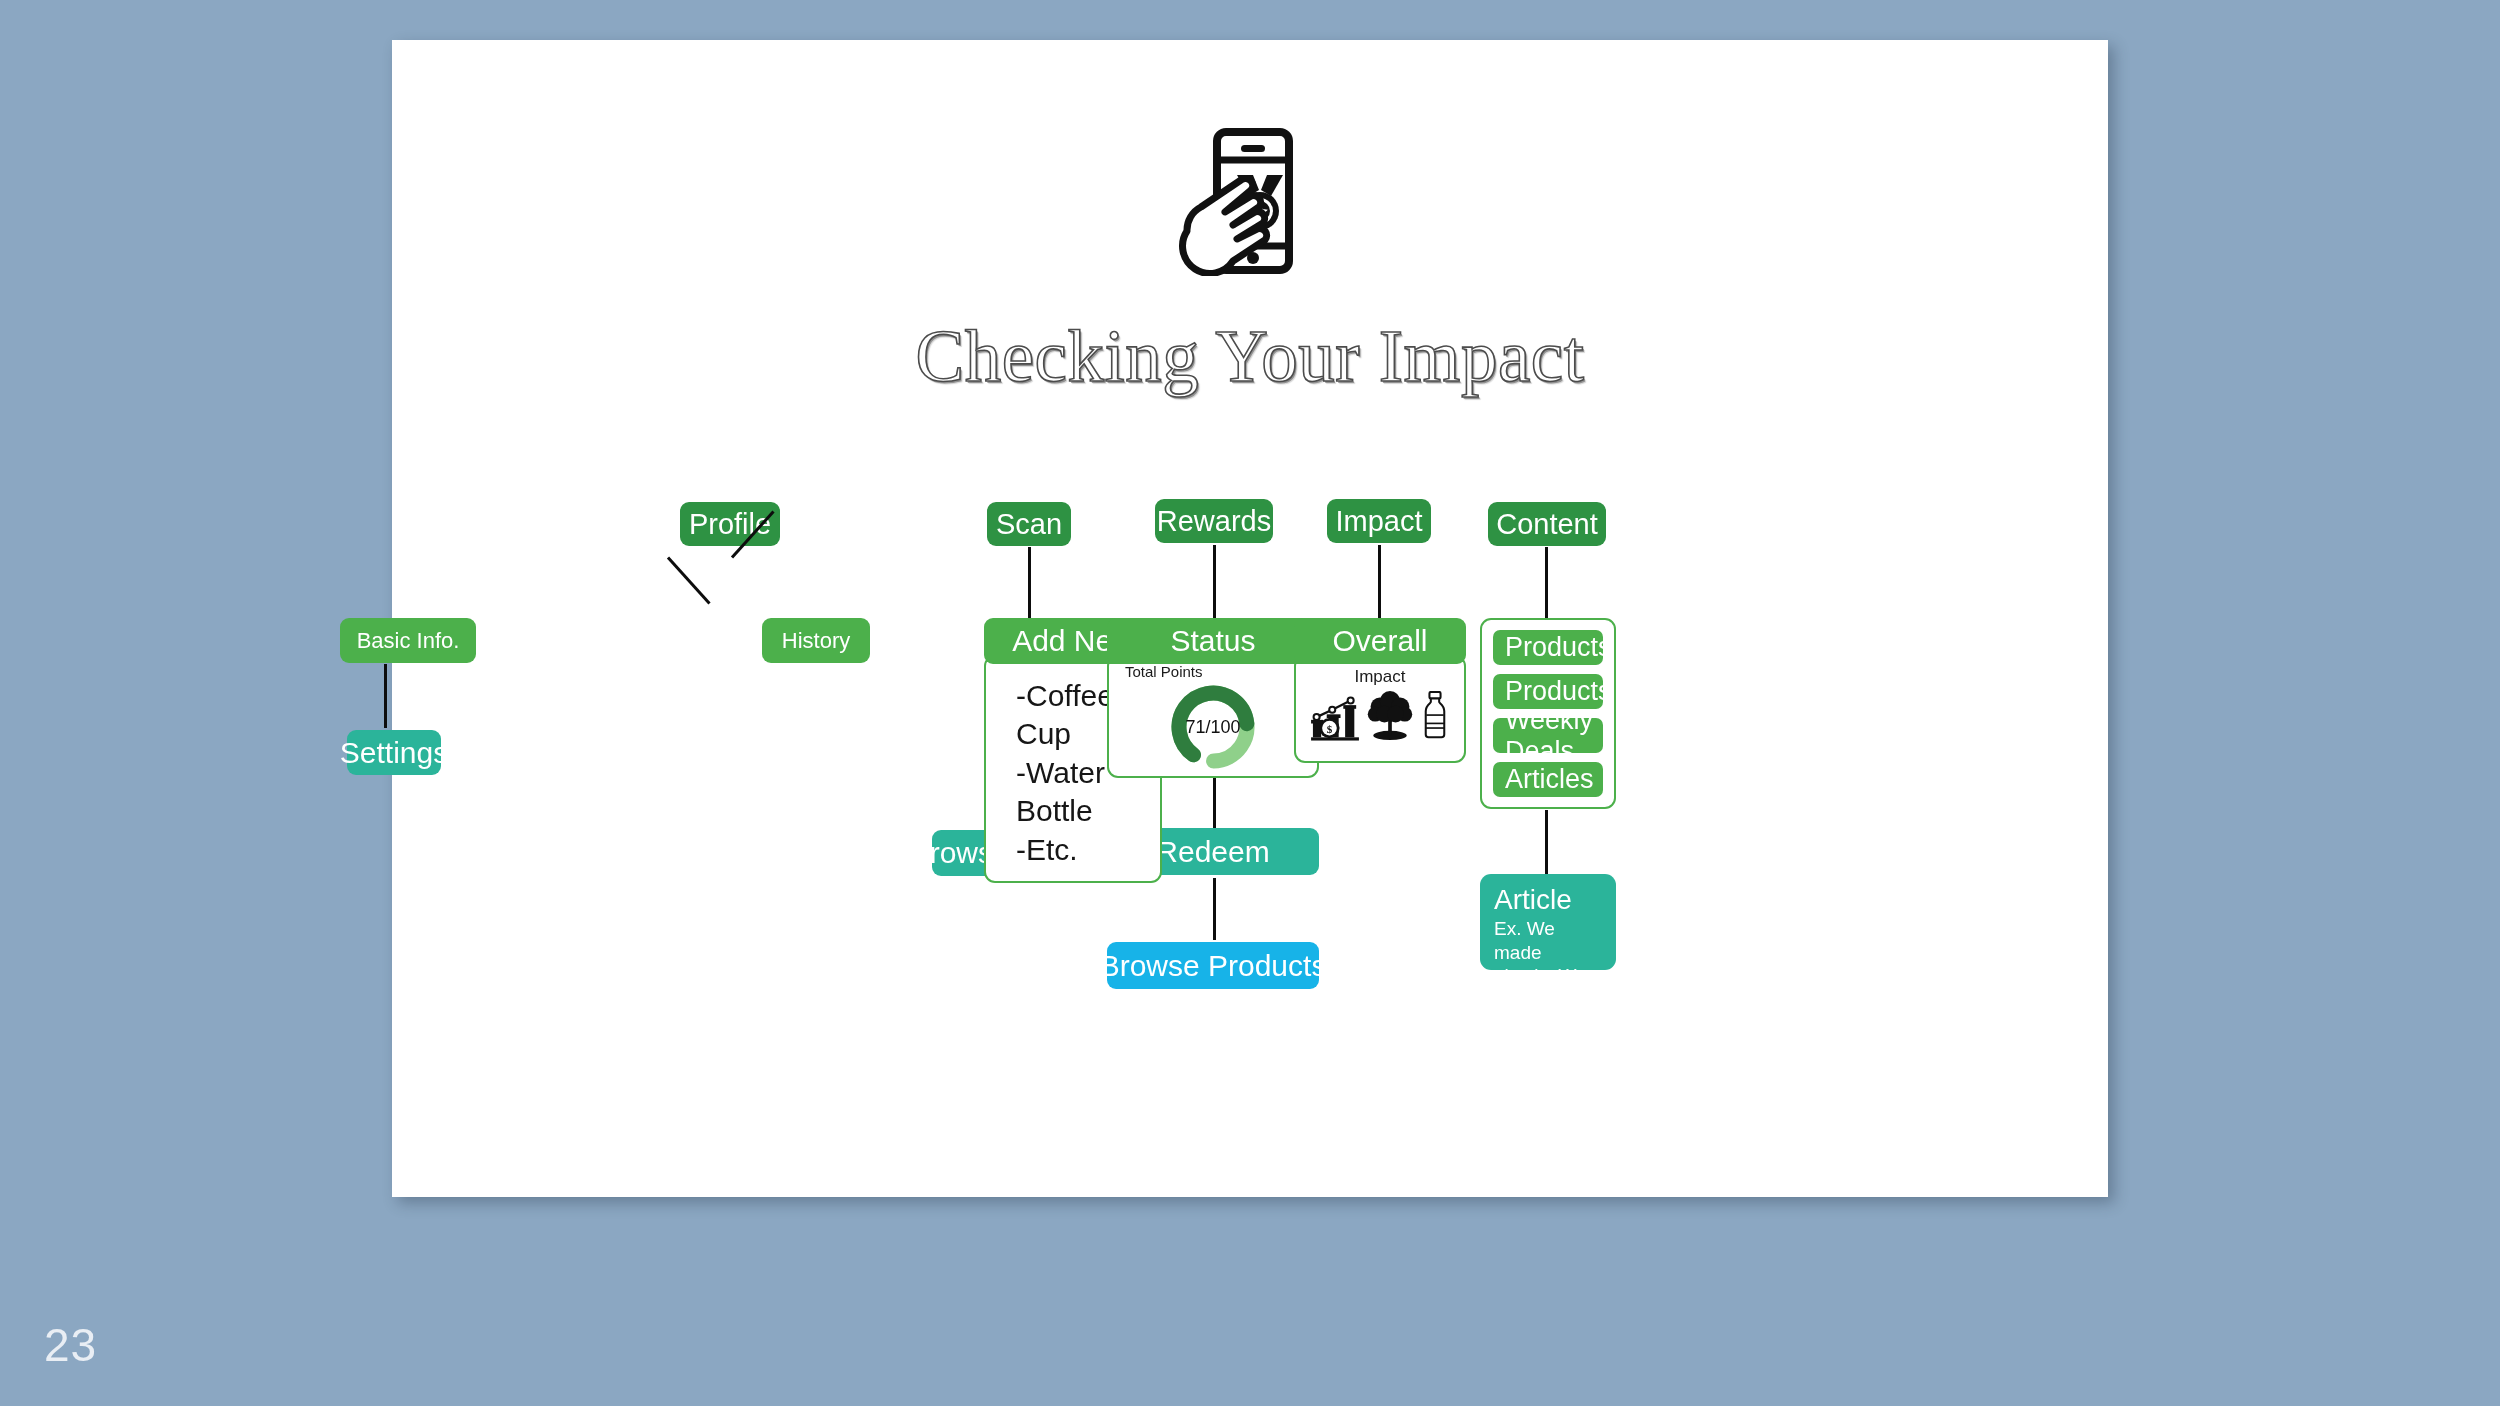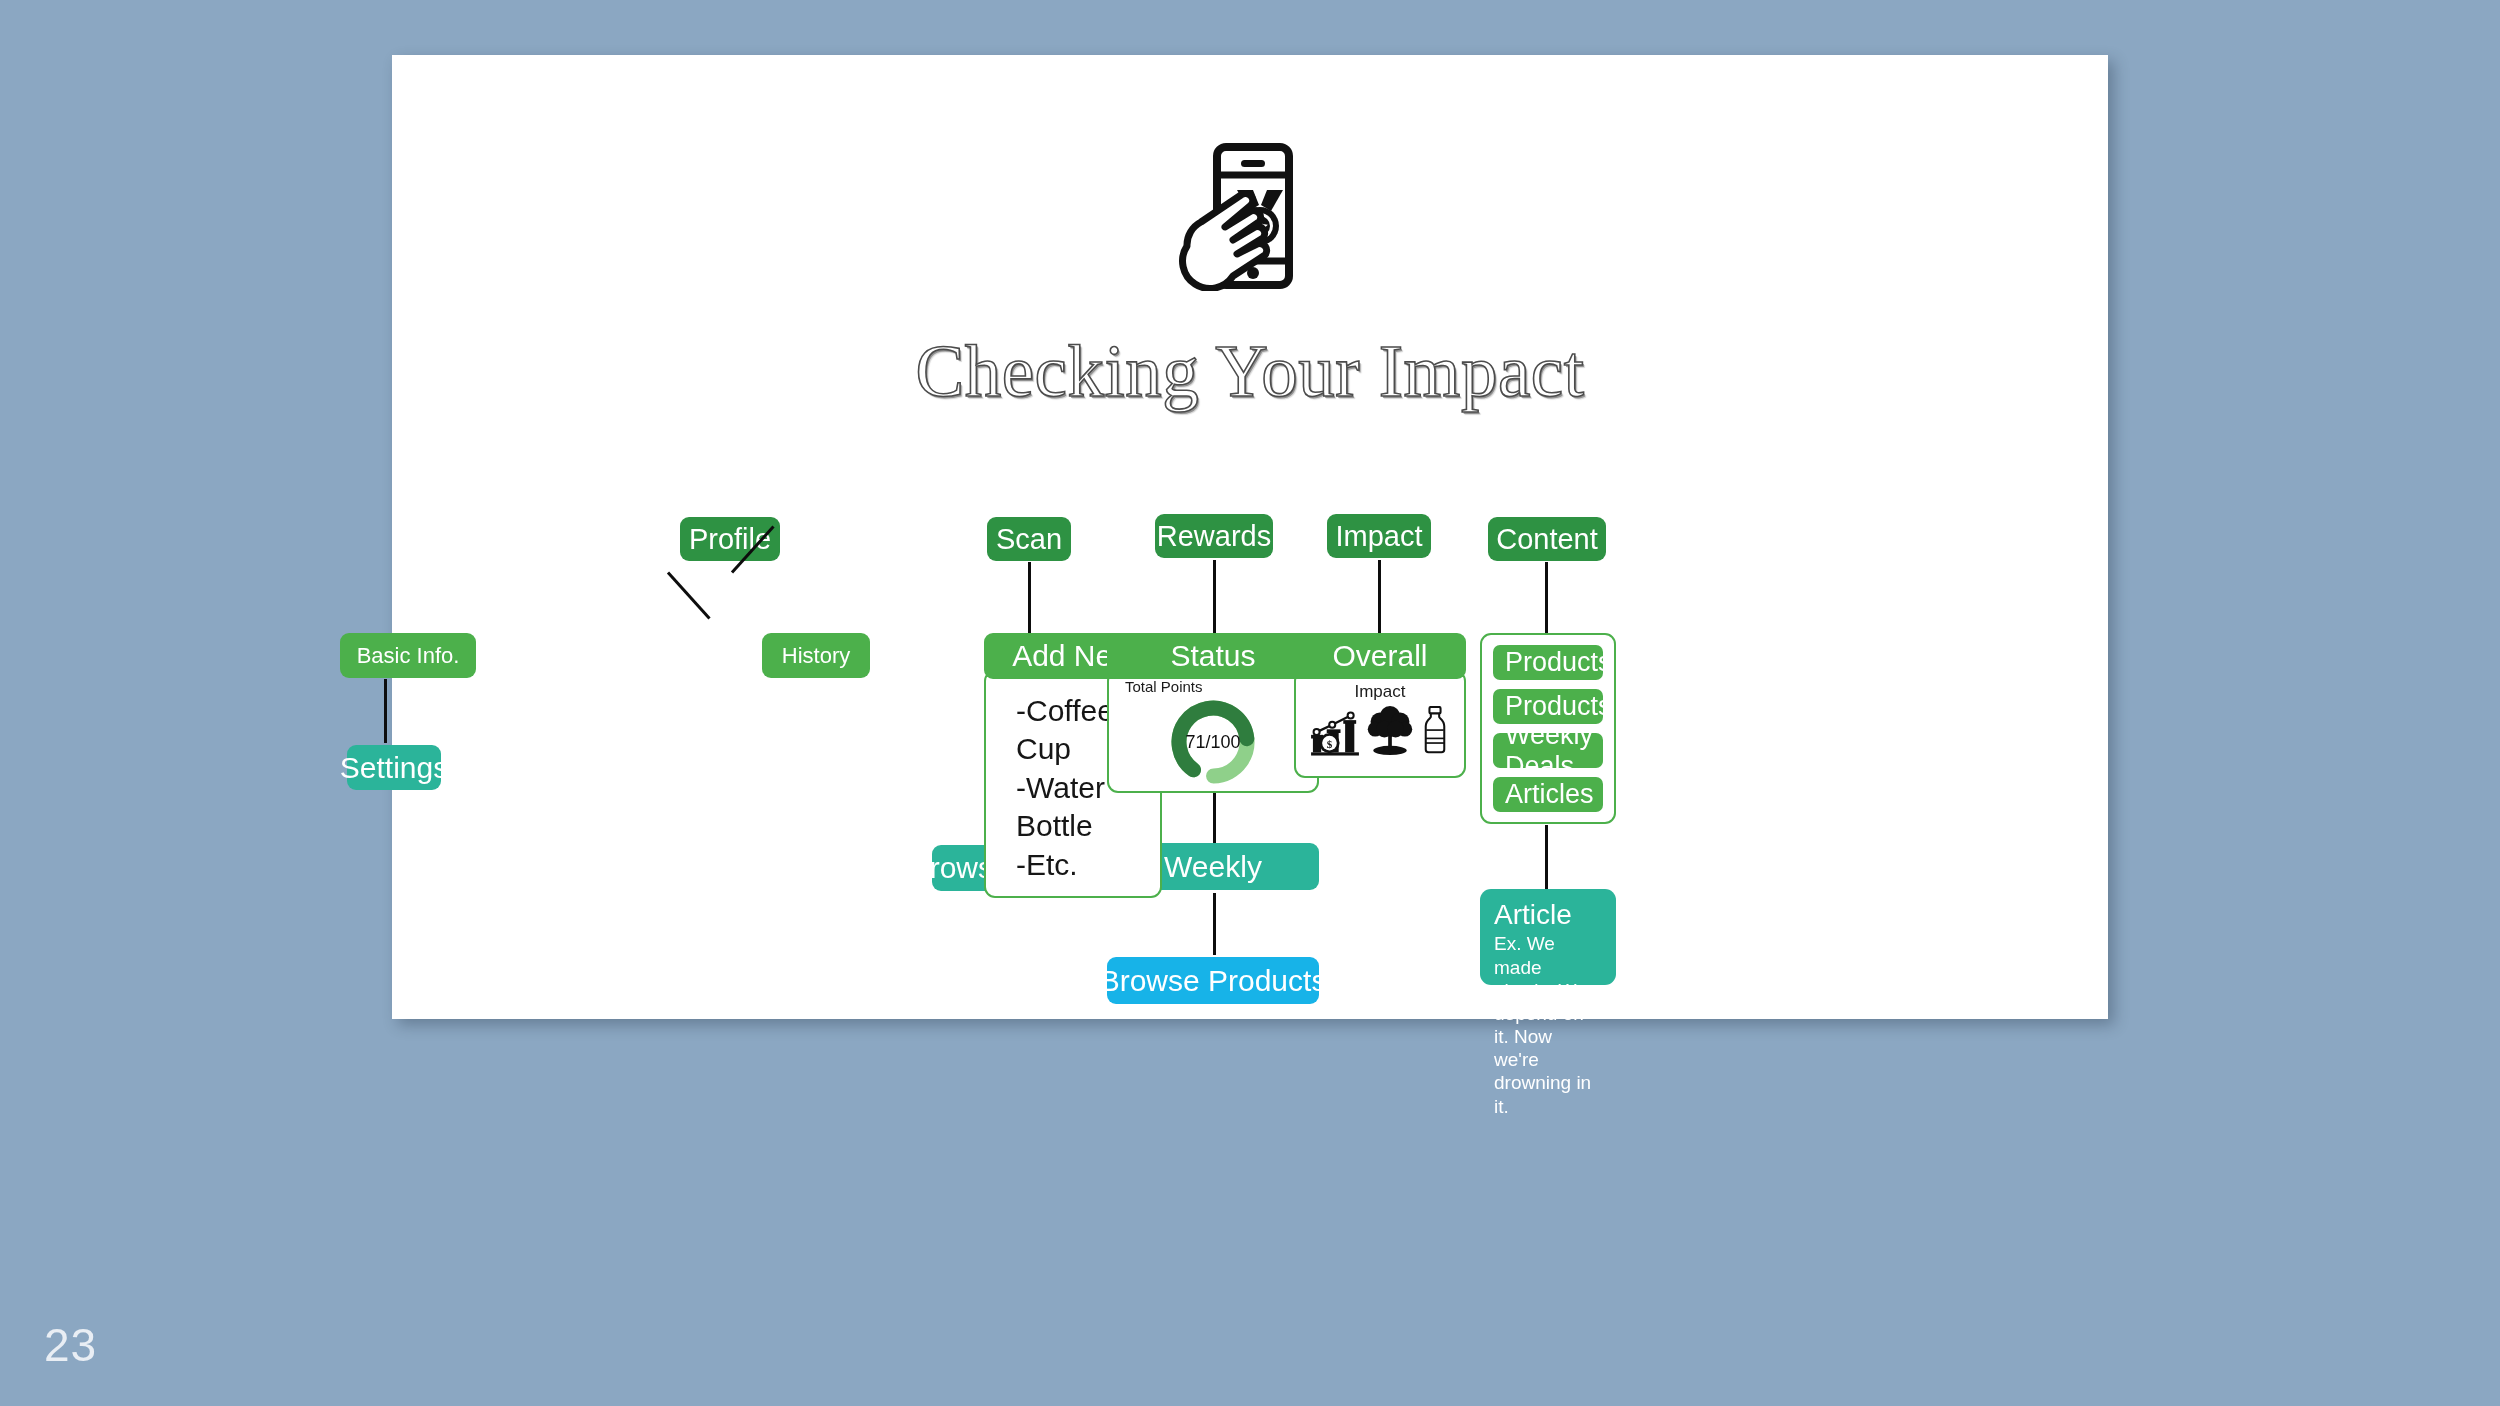--- a/index.html
+++ b/index.html
@@ -14,22 +14,22 @@
     position: absolute;
     left: 44px; top: 1318px;
     font-size: 46px;
     color: #e9eef4;
     font-weight: 300;
     letter-spacing: 1px;
   }
 
   #slide {
     position: absolute;
-    left: 392px; top: 55px;
-    width: 1716px; height: 964px;
+    left: 392px; top: 40px;
+    width: 1716px; height: 1157px;
     background: #ffffff;
     box-shadow: 6px 6px 14px rgba(30,45,65,0.33);
   }
 
   
   #title-icon {
     position: absolute;
     left: 783px; top: 88px;
     width: 136px; height: 148px;
   }
@@ -264,21 +264,21 @@
 
           <circle cx="48" cy="48" r="34" fill="none" stroke="#2f7d3e" stroke-width="15" stroke-linecap="round" stroke-dasharray="136 213.6" transform="rotate(125 48 48)"></circle>
         </svg>
         <div class="gauge-value">71/100</div>
       </div>
     </div>
   </div>
 
   <div class="vline" style="left:821px; top:722px; height:66px;"></div>
 
-  <div class="node teal" style="left:715px; top:788px; width:212px; height:47px;">Weekly</div>
+  <div class="node teal" style="left:715px; top:788px; width:212px; height:47px;">Redeem</div>
 
   <div class="vline" style="left:821px; top:838px; height:62px;"></div>
 
   <div class="node cyan" style="left:715px; top:902px; width:212px; height:47px;">Browse Products</div>
 
   <div class="node head" style="left:935px; top:459px; width:104px; height:44px;">Impact</div>
   <div class="vline" style="left:986px; top:505px; height:74px;"></div>
 
   <div class="card" style="left:902px; top:578px; width:172px;">
     <div class="card-head">Overall</div>

